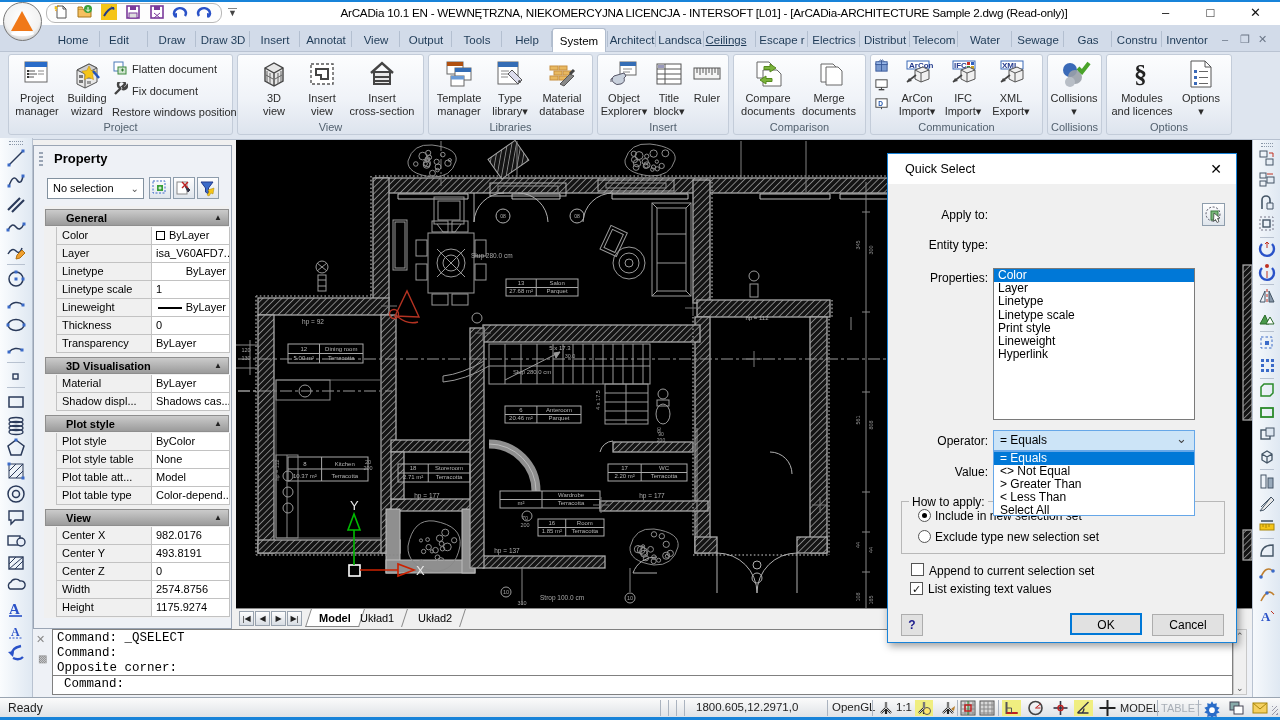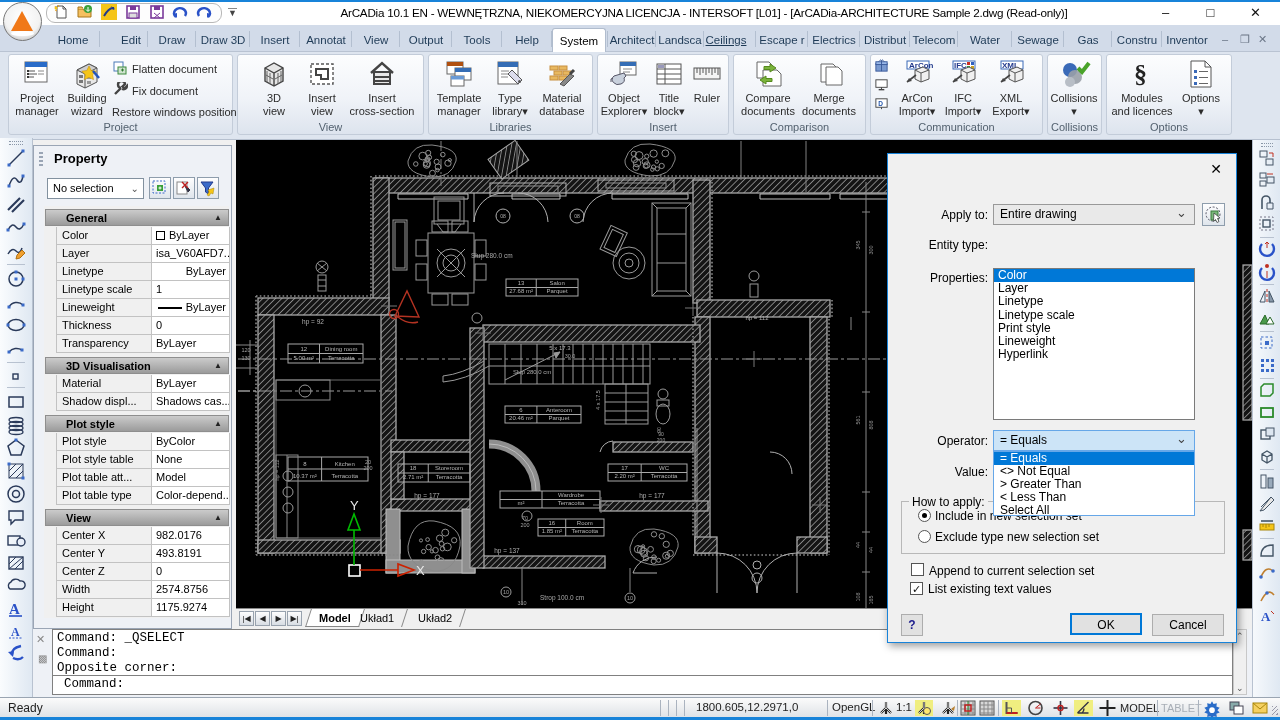--- a/index.html
+++ b/index.html
@@ -143,21 +143,21 @@
     </svg></div>
 <div class="abs" style="left:228px;top:8px;font-size:9px;color:#444;">▼</div>
 <div class="abs" style="left:228px;top:3px;font-size:9px;color:#444;">—</div>
 <div class="abs" id="logo">
     <div id="logo-tri"></div>
     <div id="logo-sw"></div>
   </div>
 
 <div class="abs" id="tabrow">
     <div class="tab" style="left:46px; width:54px;">Home</div>
-<div class="tab" style="left:108px; width:46px;">Edit</div>
+<div class="tab" style="left:96px; width:46px;">Edit</div>
 <div class="tab" style="left:148px; width:48px;">Draw</div>
 <div class="tab" style="left:196px; width:54px;">Draw 3D</div>
 <div class="tab" style="left:250px; width:50px;">Insert</div>
 <div class="tab" style="left:300px; width:52px;">Annotat</div>
 <div class="tab" style="left:352px; width:48px;">View</div>
 <div class="tab" style="left:400px; width:52px;">Output</div>
 <div class="tab" style="left:452px; width:50px;">Tools</div>
 <div class="tab" style="left:502px; width:50px;">Help</div>
 <div class="tab sel" style="left:552px; width:54px;">System</div>
 <div class="tab" style="left:608px; width:48px;">Architect</div>
@@ -1195,23 +1195,25 @@
         <circle cx="9" cy="8" r="1.8" fill="#3a6ac8"></circle>
       </svg>
 <svg width="18" height="20" viewBox="0 0 18 20">
         <text x="3" y="14" font-size="13" font-weight="bold" fill="#2a52c8" font-family="Liberation Serif">A</text>
         <path d="M13 4 l3 3" stroke="#c03020"></path>
       </svg>
 </div>
   </div>
 
 <div class="abs" id="qsdlg">
+  <div id="qstitle">
+      <span>Quick Select</span>
+    </div>
   <div id="qsx">✕</div>
   <div class="qlab" style="left:20px; top:54px; width:80px;">Apply to:</div>
-  <div class="qcombo" style="top:50px;">Entire drawing</div>
   <div style="position:absolute; left:314px; top:49px; width:23px; height:23px; border:1px solid #8e9dac; background:linear-gradient(#fefefe,#dfe5ec);"><svg width="21" height="21" viewBox="0 0 21 21">
         <circle cx="10" cy="10" r="7" fill="none" stroke="#556" stroke-dasharray="2 1.6"></circle>
         <rect x="8" y="7" width="7" height="9" fill="#7ab87a" stroke="#3a7a3a"></rect>
         <path d="M11 9 l6 5 -2.5 .5 1.5 3 -2 1 -1.5 -3 -2 2 Z" fill="#fff" stroke="#333" stroke-width=".7"></path>
       </svg></div>
   <div class="qlab" style="left:20px; top:84px; width:80px;">Entity type:</div>
   <div class="qlab" style="left:20px; top:117px; width:80px;">Properties:</div>
   <div id="qslist">
     <div class="sel">Color</div>
       <div>Layer</div>

